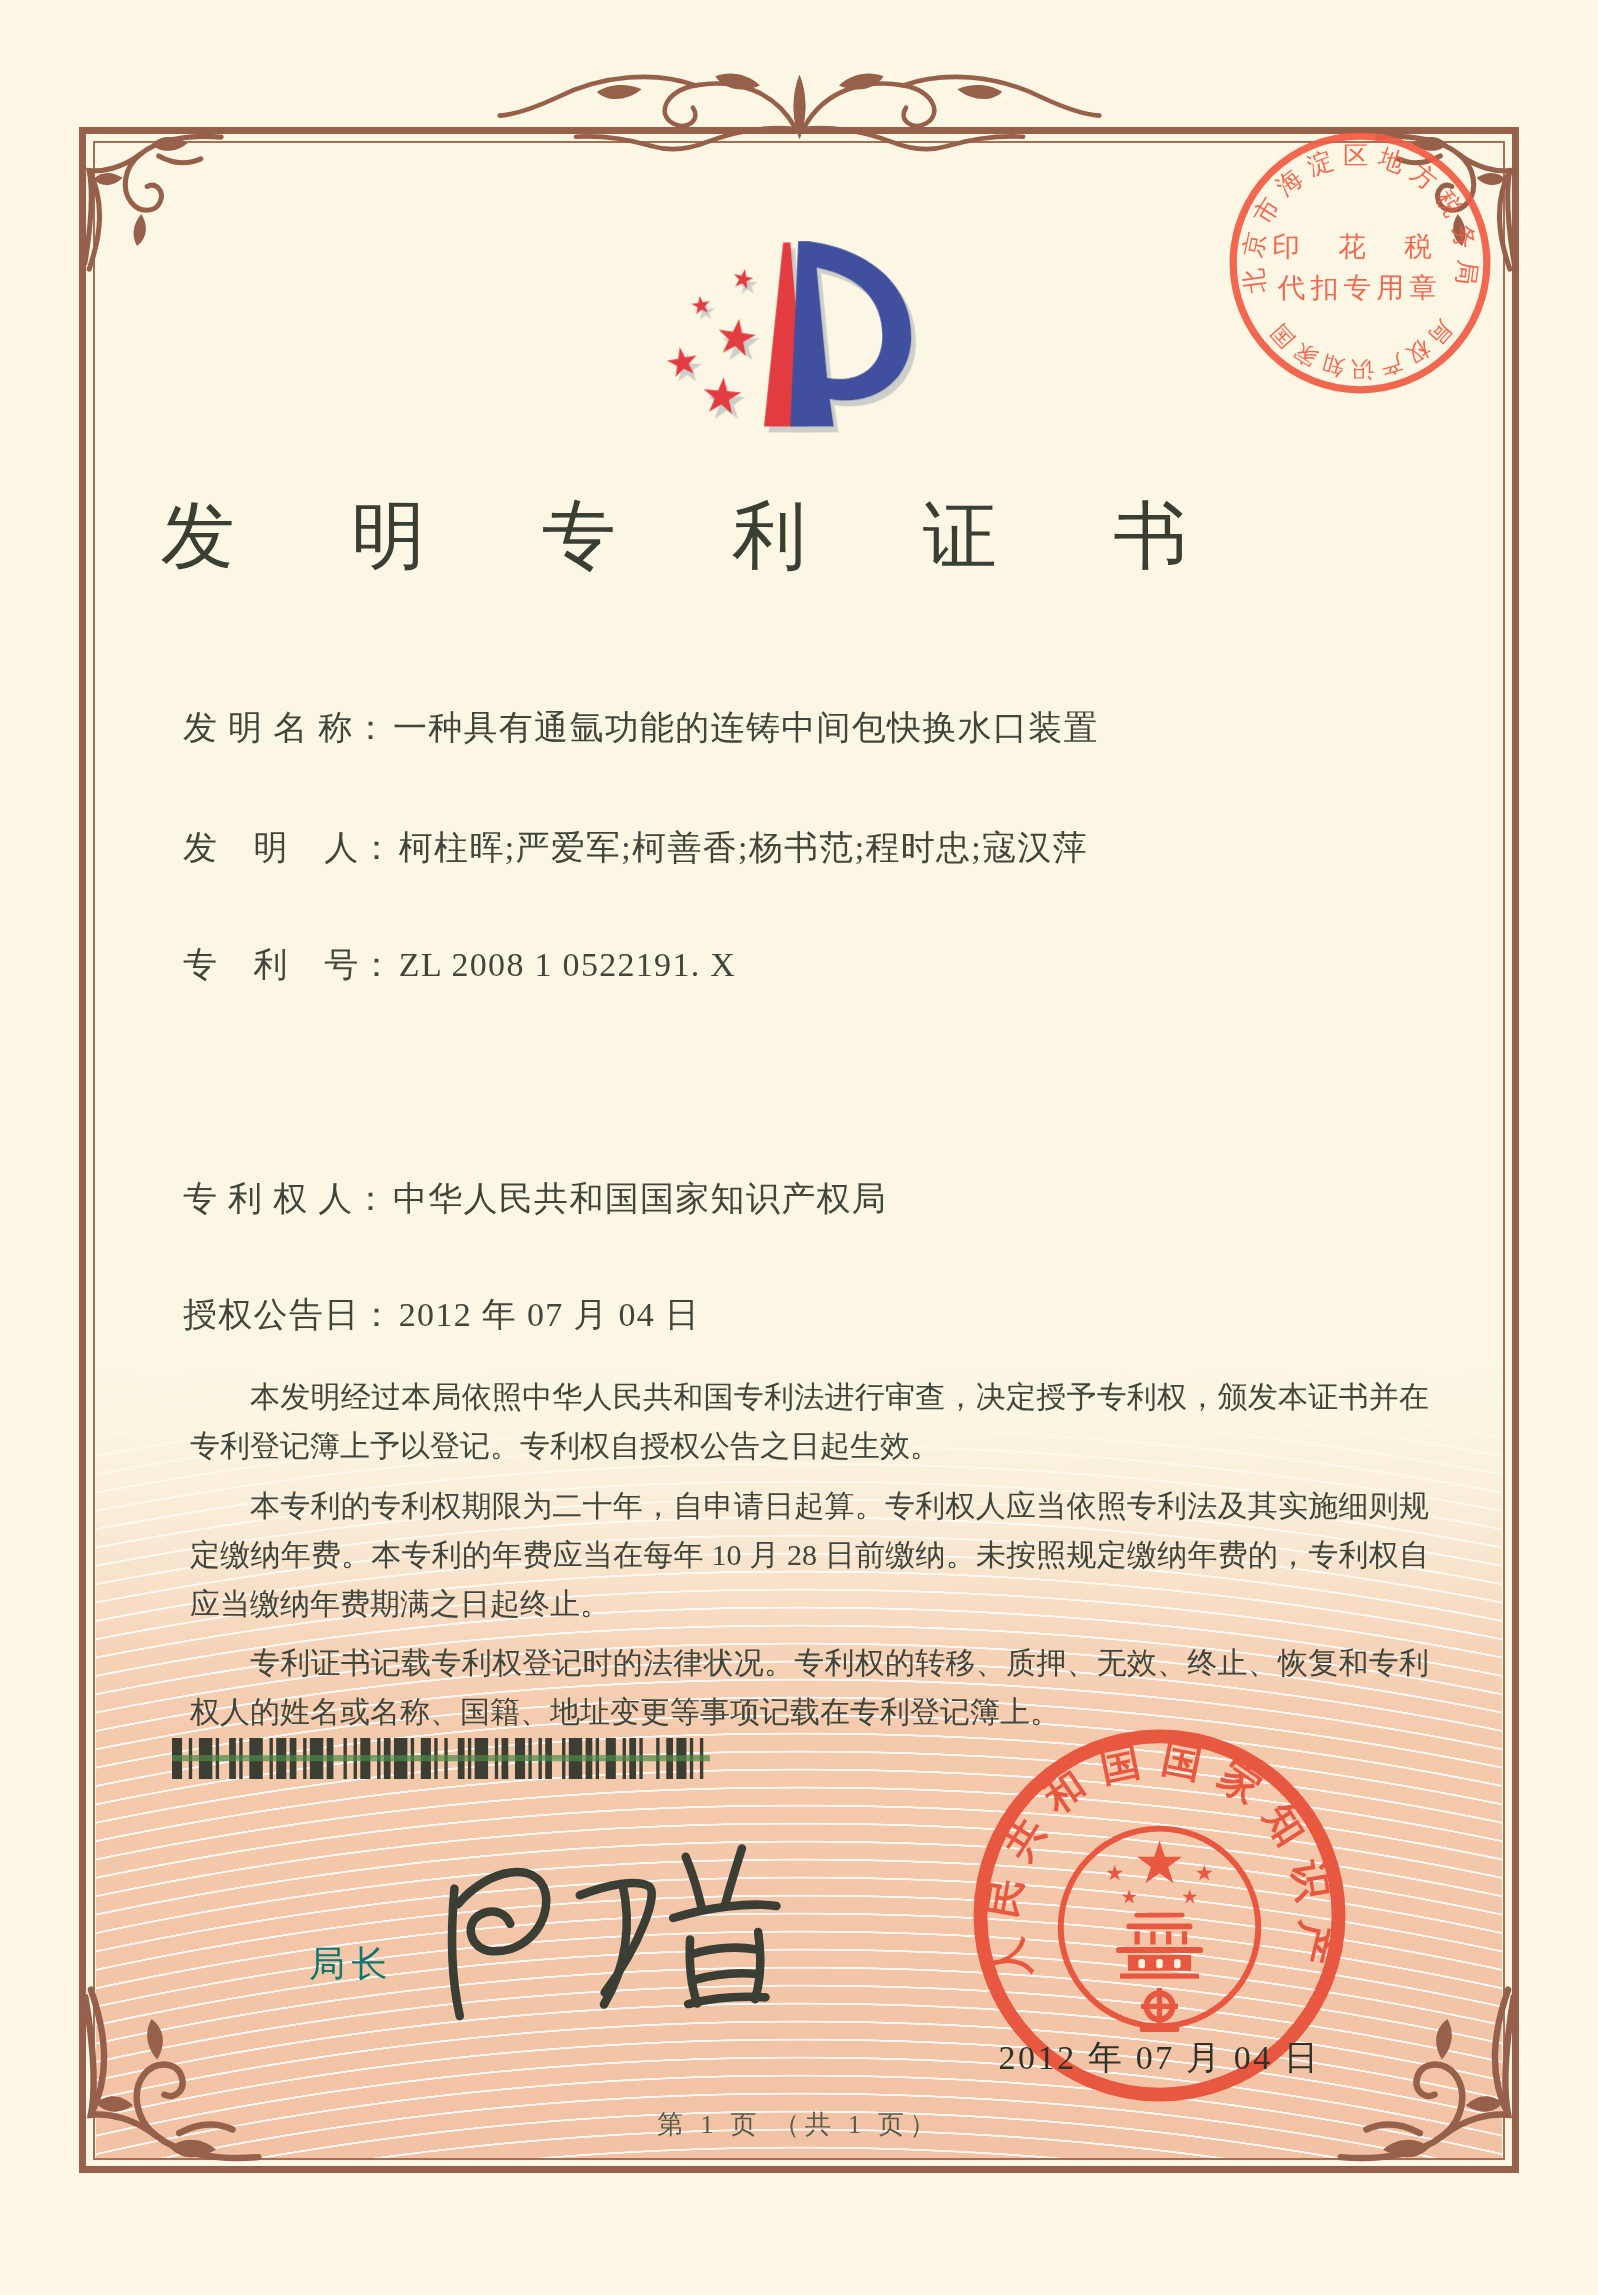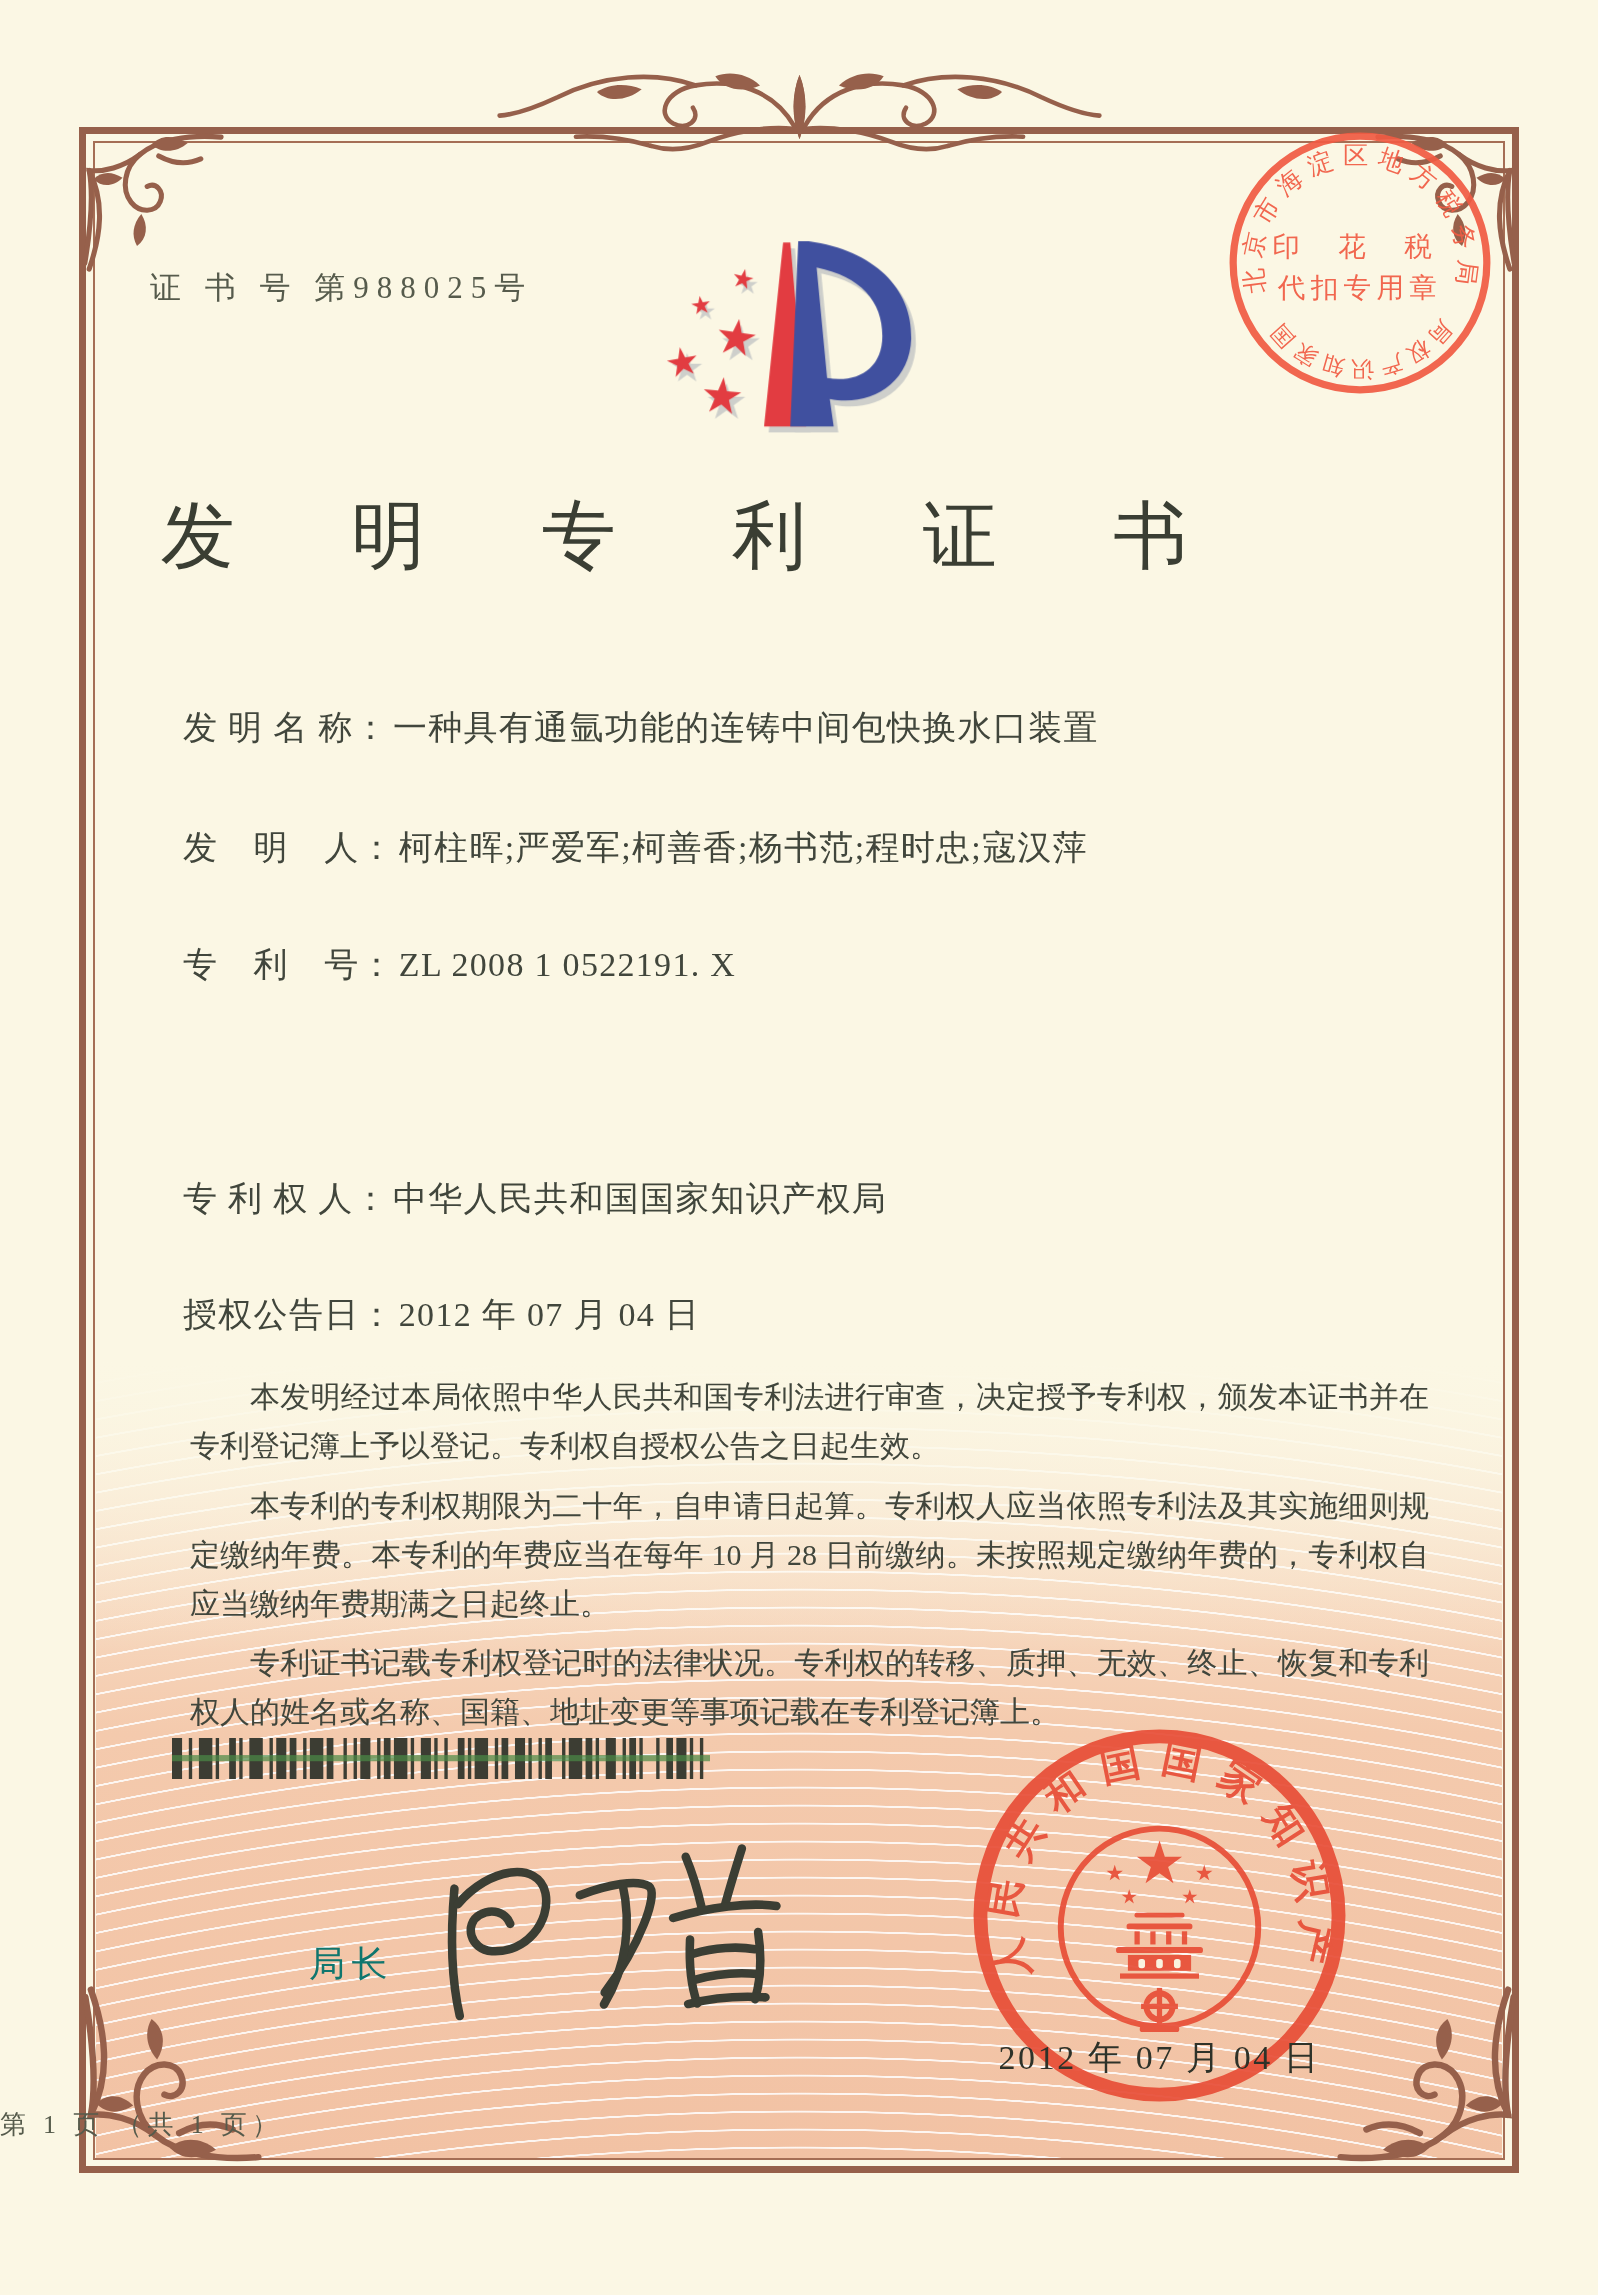--- a/index.html
+++ b/index.html
@@ -47,21 +47,21 @@
 
   .barcode { position:absolute; left:172px; top:1738px; width:538px; height:41px; z-index:5; }
 
   .sig-label { position:absolute; left:309px; top:1940px; z-index:5; font-size:36px;
     letter-spacing:6.6px; color:#0f766e; }
   .signature { position:absolute; left:414px; top:1839px; width:368px; height:204px; z-index:5;
     transform:rotate(-3deg); }
   .seal { position:absolute; left:962px; top:1718px; width:395px; height:395px; z-index:6; opacity:.93; }
   .seal-date { position:absolute; left:962px; top:2035px; width:395px; text-align:center; z-index:7;
     font-size:34px; letter-spacing:2.6px; color:#2e3229; white-space:nowrap; }
-  .footer { position:absolute; left:0; top:2107px; width:1598px; text-align:left; z-index:5;
+  .footer { position:absolute; left:0; top:2107px; width:1598px; text-align:center; z-index:5;
     font-size:26px; letter-spacing:5.3px; color:#565b4c; }
   .tax-stamp { position:absolute; left:1222px; top:125px; width:276px; height:276px; z-index:7; opacity:.92; }
 
   .sr { position:absolute; width:0.7px; height:0.7px; overflow:hidden; clip:rect(0 0 0 0); white-space:nowrap; }
 </style>
 </head>
 <body>
 
 <div id="page">
 
@@ -98,21 +98,20 @@
   <svg class="orn" style="left:1375px;top:127px;width:145px;height:145px;transform:scaleX(-1)" viewBox="0 0 200 200">
       <use href="#cflo"></use>
     </svg>
   <svg class="orn" style="left:78px;top:1986px;width:184px;height:184px;transform:scaleY(-1)" viewBox="0 0 200 200">
       <use href="#cflo"></use>
     </svg>
   <svg class="orn" style="left:1337px;top:1986px;width:184px;height:184px;transform:scale(-1,-1)" viewBox="0 0 200 200">
       <use href="#cflo"></use>
     </svg>
 
-  <div class="cert-no">证 书 号 第988025号</div>
 
   <svg class="logo" viewBox="0 0 420 330">
     <g id="logo-shadow" transform="translate(7,9)" fill="#a9afb7" opacity=".55">
       <path transform="translate(140,78) scale(16)" d="M0,-1 L0.2245,-0.309 0.951,-0.309 0.363,0.118 0.588,0.809 0,0.382 -0.588,0.809 -0.363,0.118 -0.951,-0.309 -0.2245,-0.309 Z"></path>
       <path transform="translate(76,118) scale(15)" d="M0,-1 L0.2245,-0.309 0.951,-0.309 0.363,0.118 0.588,0.809 0,0.382 -0.588,0.809 -0.363,0.118 -0.951,-0.309 -0.2245,-0.309 Z"></path>
       <path transform="translate(130,168) scale(30)" d="M0,-1 L0.2245,-0.309 0.951,-0.309 0.363,0.118 0.588,0.809 0,0.382 -0.588,0.809 -0.363,0.118 -0.951,-0.309 -0.2245,-0.309 Z"></path>
       <path transform="translate(48,205) scale(24)" d="M0,-1 L0.2245,-0.309 0.951,-0.309 0.363,0.118 0.588,0.809 0,0.382 -0.588,0.809 -0.363,0.118 -0.951,-0.309 -0.2245,-0.309 Z"></path>
       <path transform="translate(108,257) scale(30)" d="M0,-1 L0.2245,-0.309 0.951,-0.309 0.363,0.118 0.588,0.809 0,0.382 -0.588,0.809 -0.363,0.118 -0.951,-0.309 -0.2245,-0.309 Z"></path>
       <path d="M201,22 L212,22 L236,302 L172,302 Z"></path>
       <path fill-rule="evenodd" d="M224,20 L240,20 C340,34 398,92 396,168 C394,238 332,272 272,260 L278,302 L212,302 Z M252,60 C320,74 352,112 352,164 C352,214 314,236 268,228 Z"></path>

